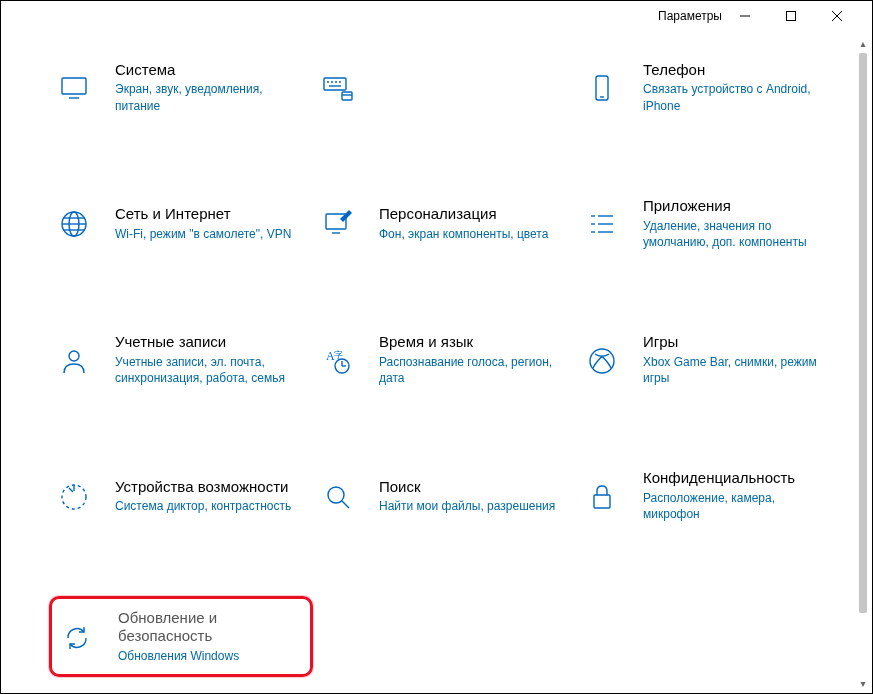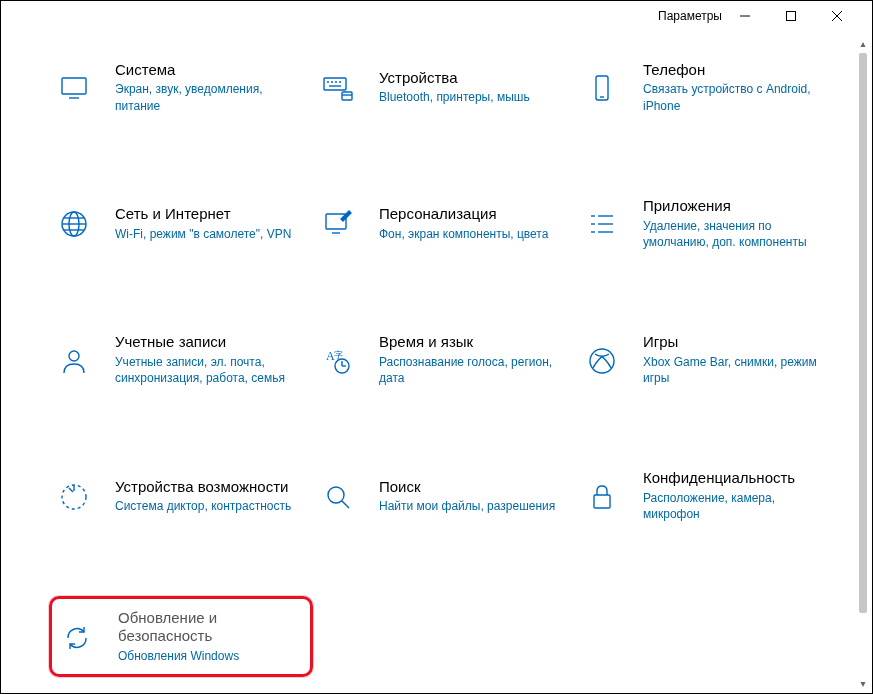--- a/index.html
+++ b/index.html
@@ -67,24 +67,20 @@
           <rect x="2" y="6" width="22" height="12" rx="1"></rect>
           <line x1="5" y1="10" x2="7" y2="10"></line>
           <line x1="9" y1="10" x2="11" y2="10"></line>
           <line x1="13" y1="10" x2="15" y2="10"></line>
           <line x1="17" y1="10" x2="19" y2="10"></line>
           <line x1="7" y1="14" x2="19" y2="14"></line>
           <rect x="20" y="20" width="10" height="8" rx="1"></rect>
           <line x1="20" y1="23" x2="30" y2="23"></line>
         </svg>
     </div>
-    <div class="txt">
-        <div class="title">Устройства</div>
-        <div class="desc">Bluetooth, принтеры, мышь</div>
-      </div>
   </div>
 
   <div class="tile">
     <div class="icon-wrap">
       <svg width="30" height="30" viewBox="0 0 30 30">
           <rect x="9" y="3" width="12" height="24" rx="2"></rect>
           <line x1="13" y1="24" x2="17" y2="24"></line>
         </svg>
     </div>
     <div class="txt">

